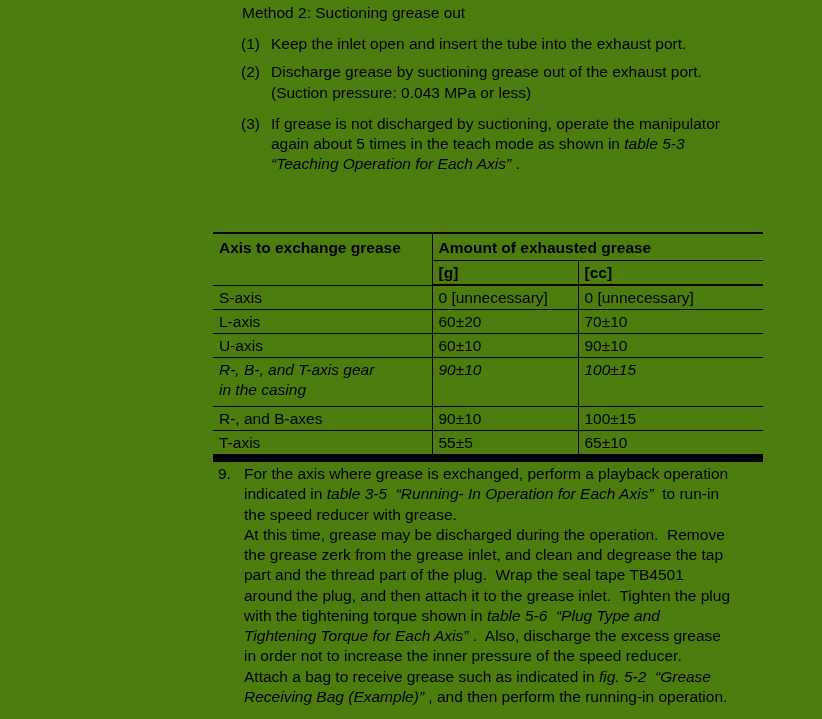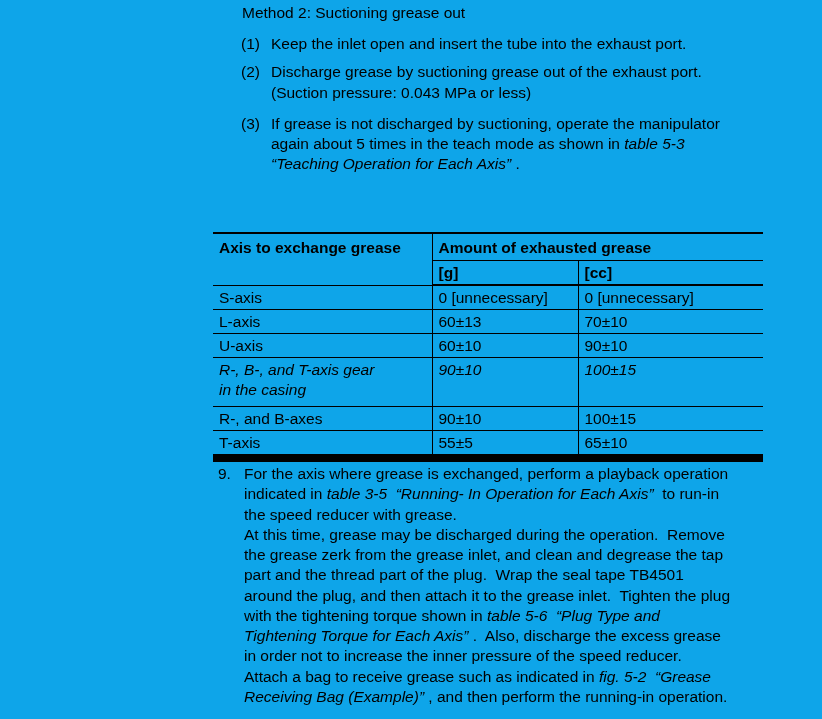--- a/index.html
+++ b/index.html
@@ -1,20 +1,20 @@
 <!DOCTYPE html>
 <html><head>
 <meta charset="utf-8">
 <style>
   html, body { margin: 0; padding: 0; background: #ffffff; }
   .page {
     position: relative;
     width: 822px;
     height: 719px;
-    background: #0ea5e9;
+    background: #4d7c0f;
     font-family: "Liberation Sans", sans-serif;
     font-size: 15.5px;
     line-height: 20.25px;
     color: #000000;
     overflow: hidden;
   }
   .method-heading { position: absolute; left: 242px; top: 3px; }
   .steps { position: absolute; left: 241px; top: 34px; width: 545px; }
   .step { display: flex; }
   .step.step-2 { margin-top: 8px; }
@@ -93,21 +93,21 @@
       <td class="hdr">[g]</td>
       <td class="hdr">[cc]</td>
     </tr>
     <tr>
       <td>S-axis</td>
       <td>0 [unnecessary]</td>
       <td>0 [unnecessary]</td>
     </tr>
     <tr>
       <td>L-axis</td>
-      <td>60±13</td>
+      <td>60±20</td>
       <td>70±10</td>
     </tr>
     <tr>
       <td>U-axis</td>
       <td>60±10</td>
       <td>90±10</td>
     </tr>
     <tr class="tall">
       <td>R-, B-, and T-axis gear
 in the casing</td>

